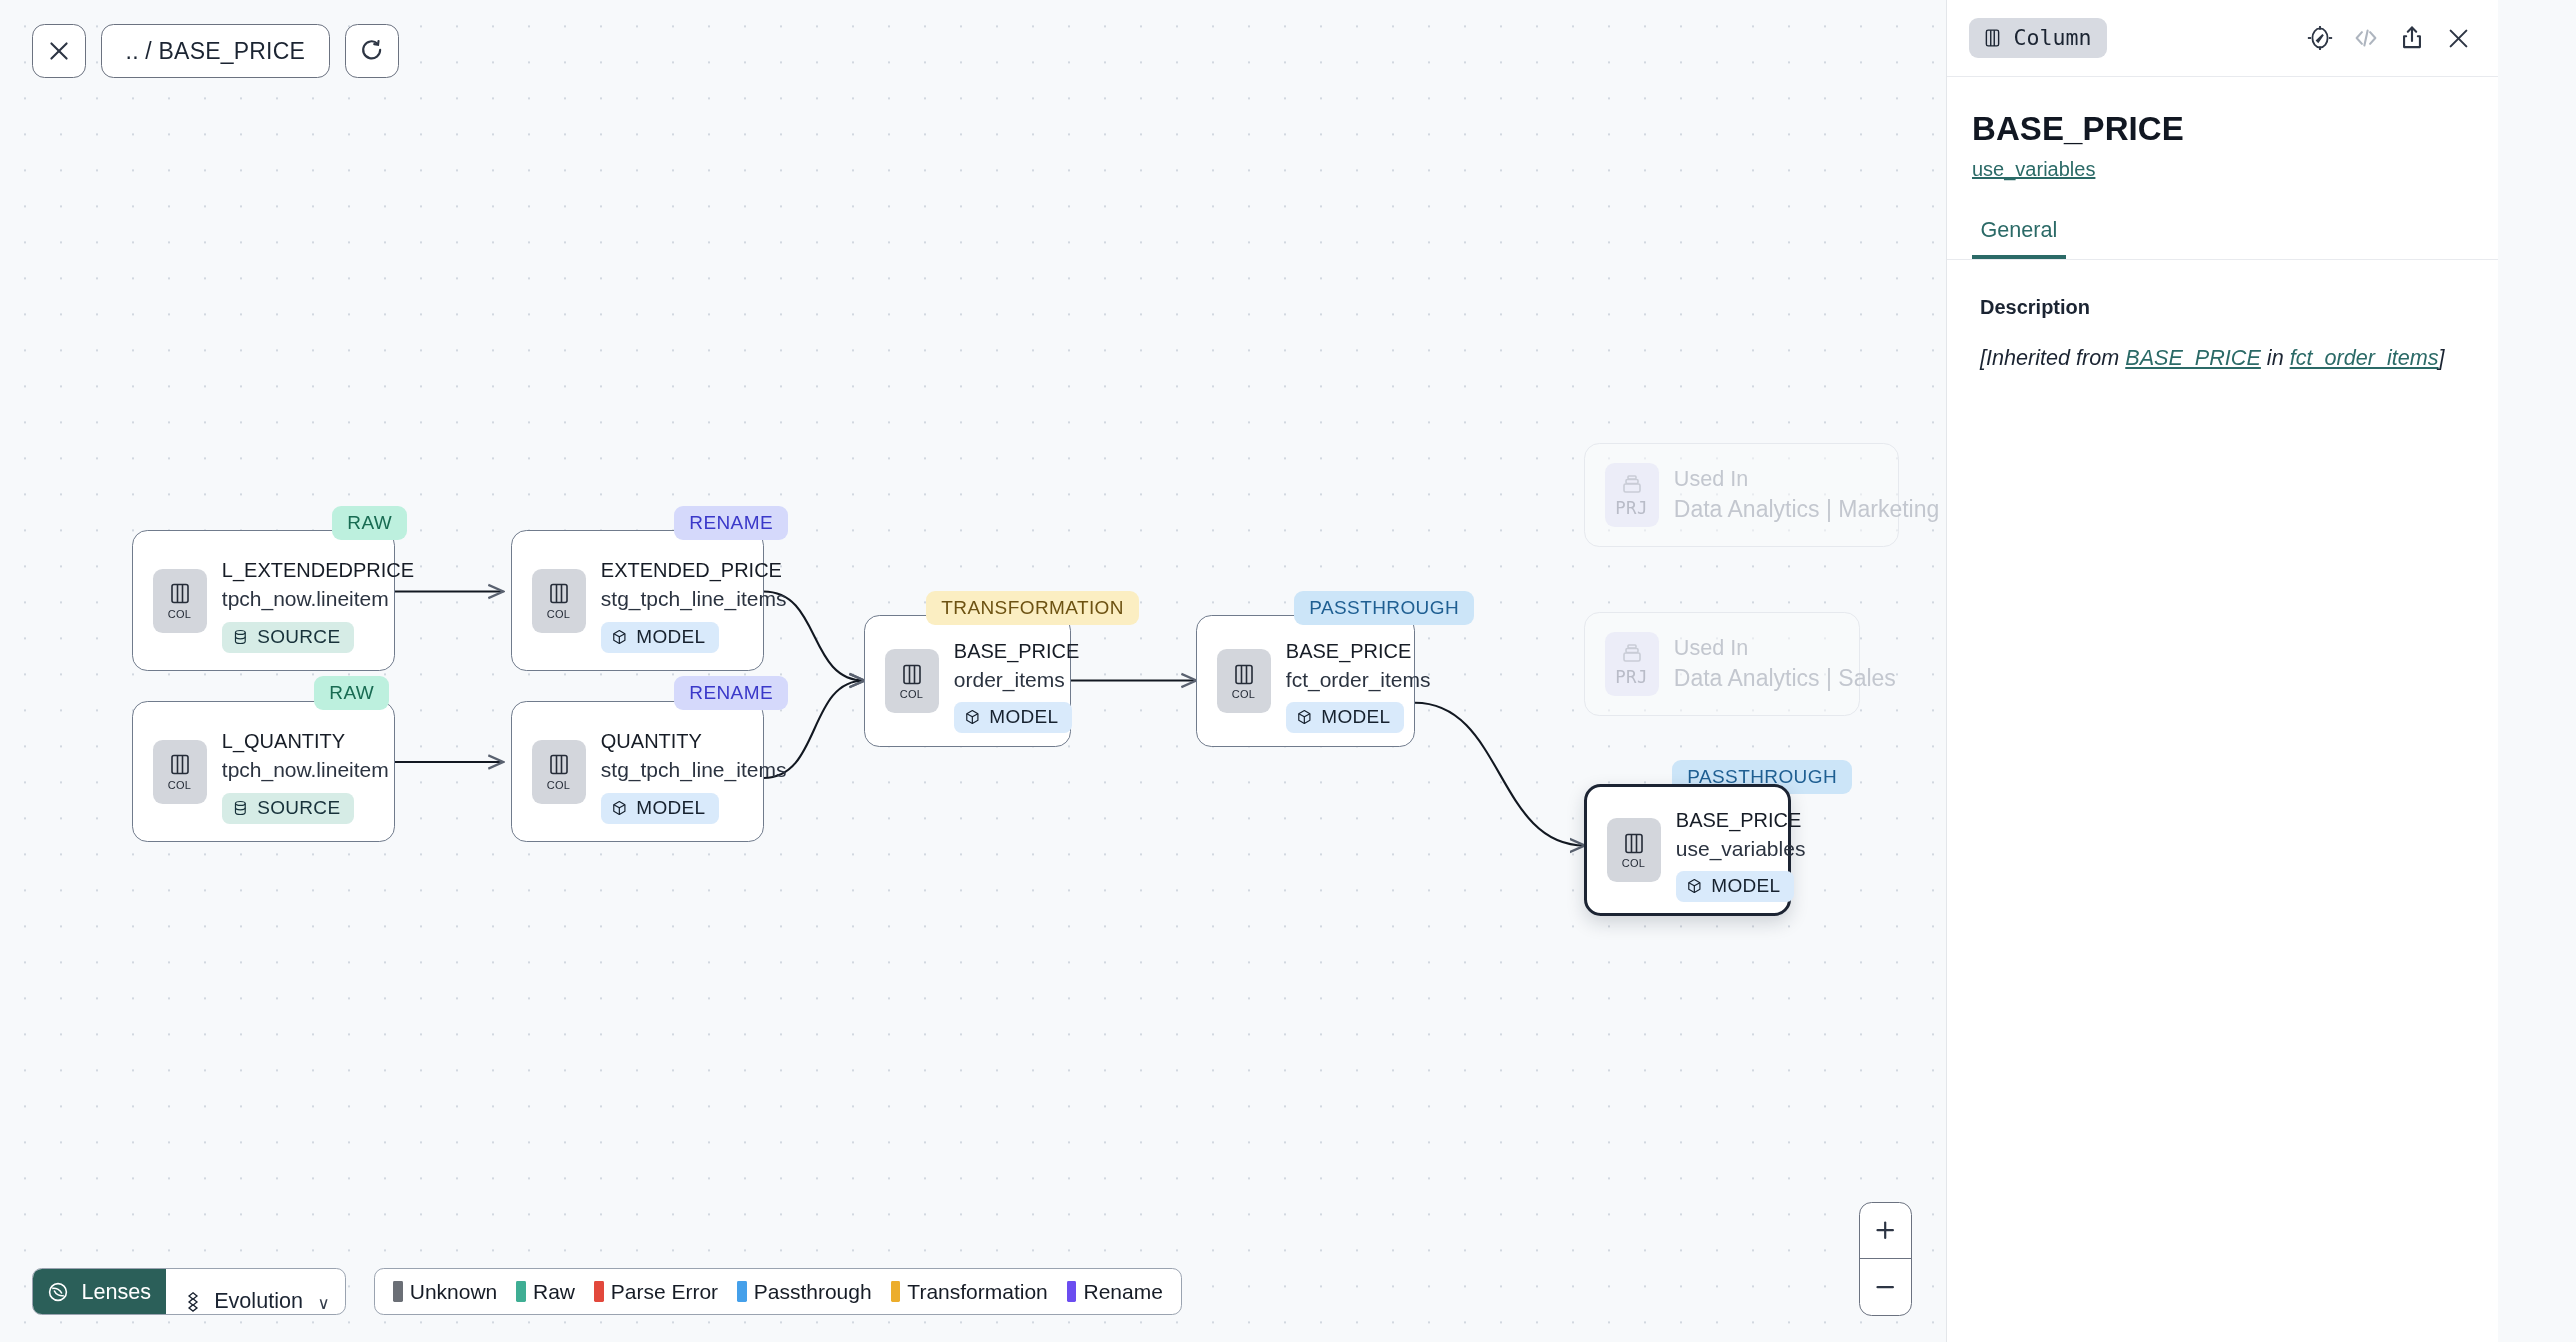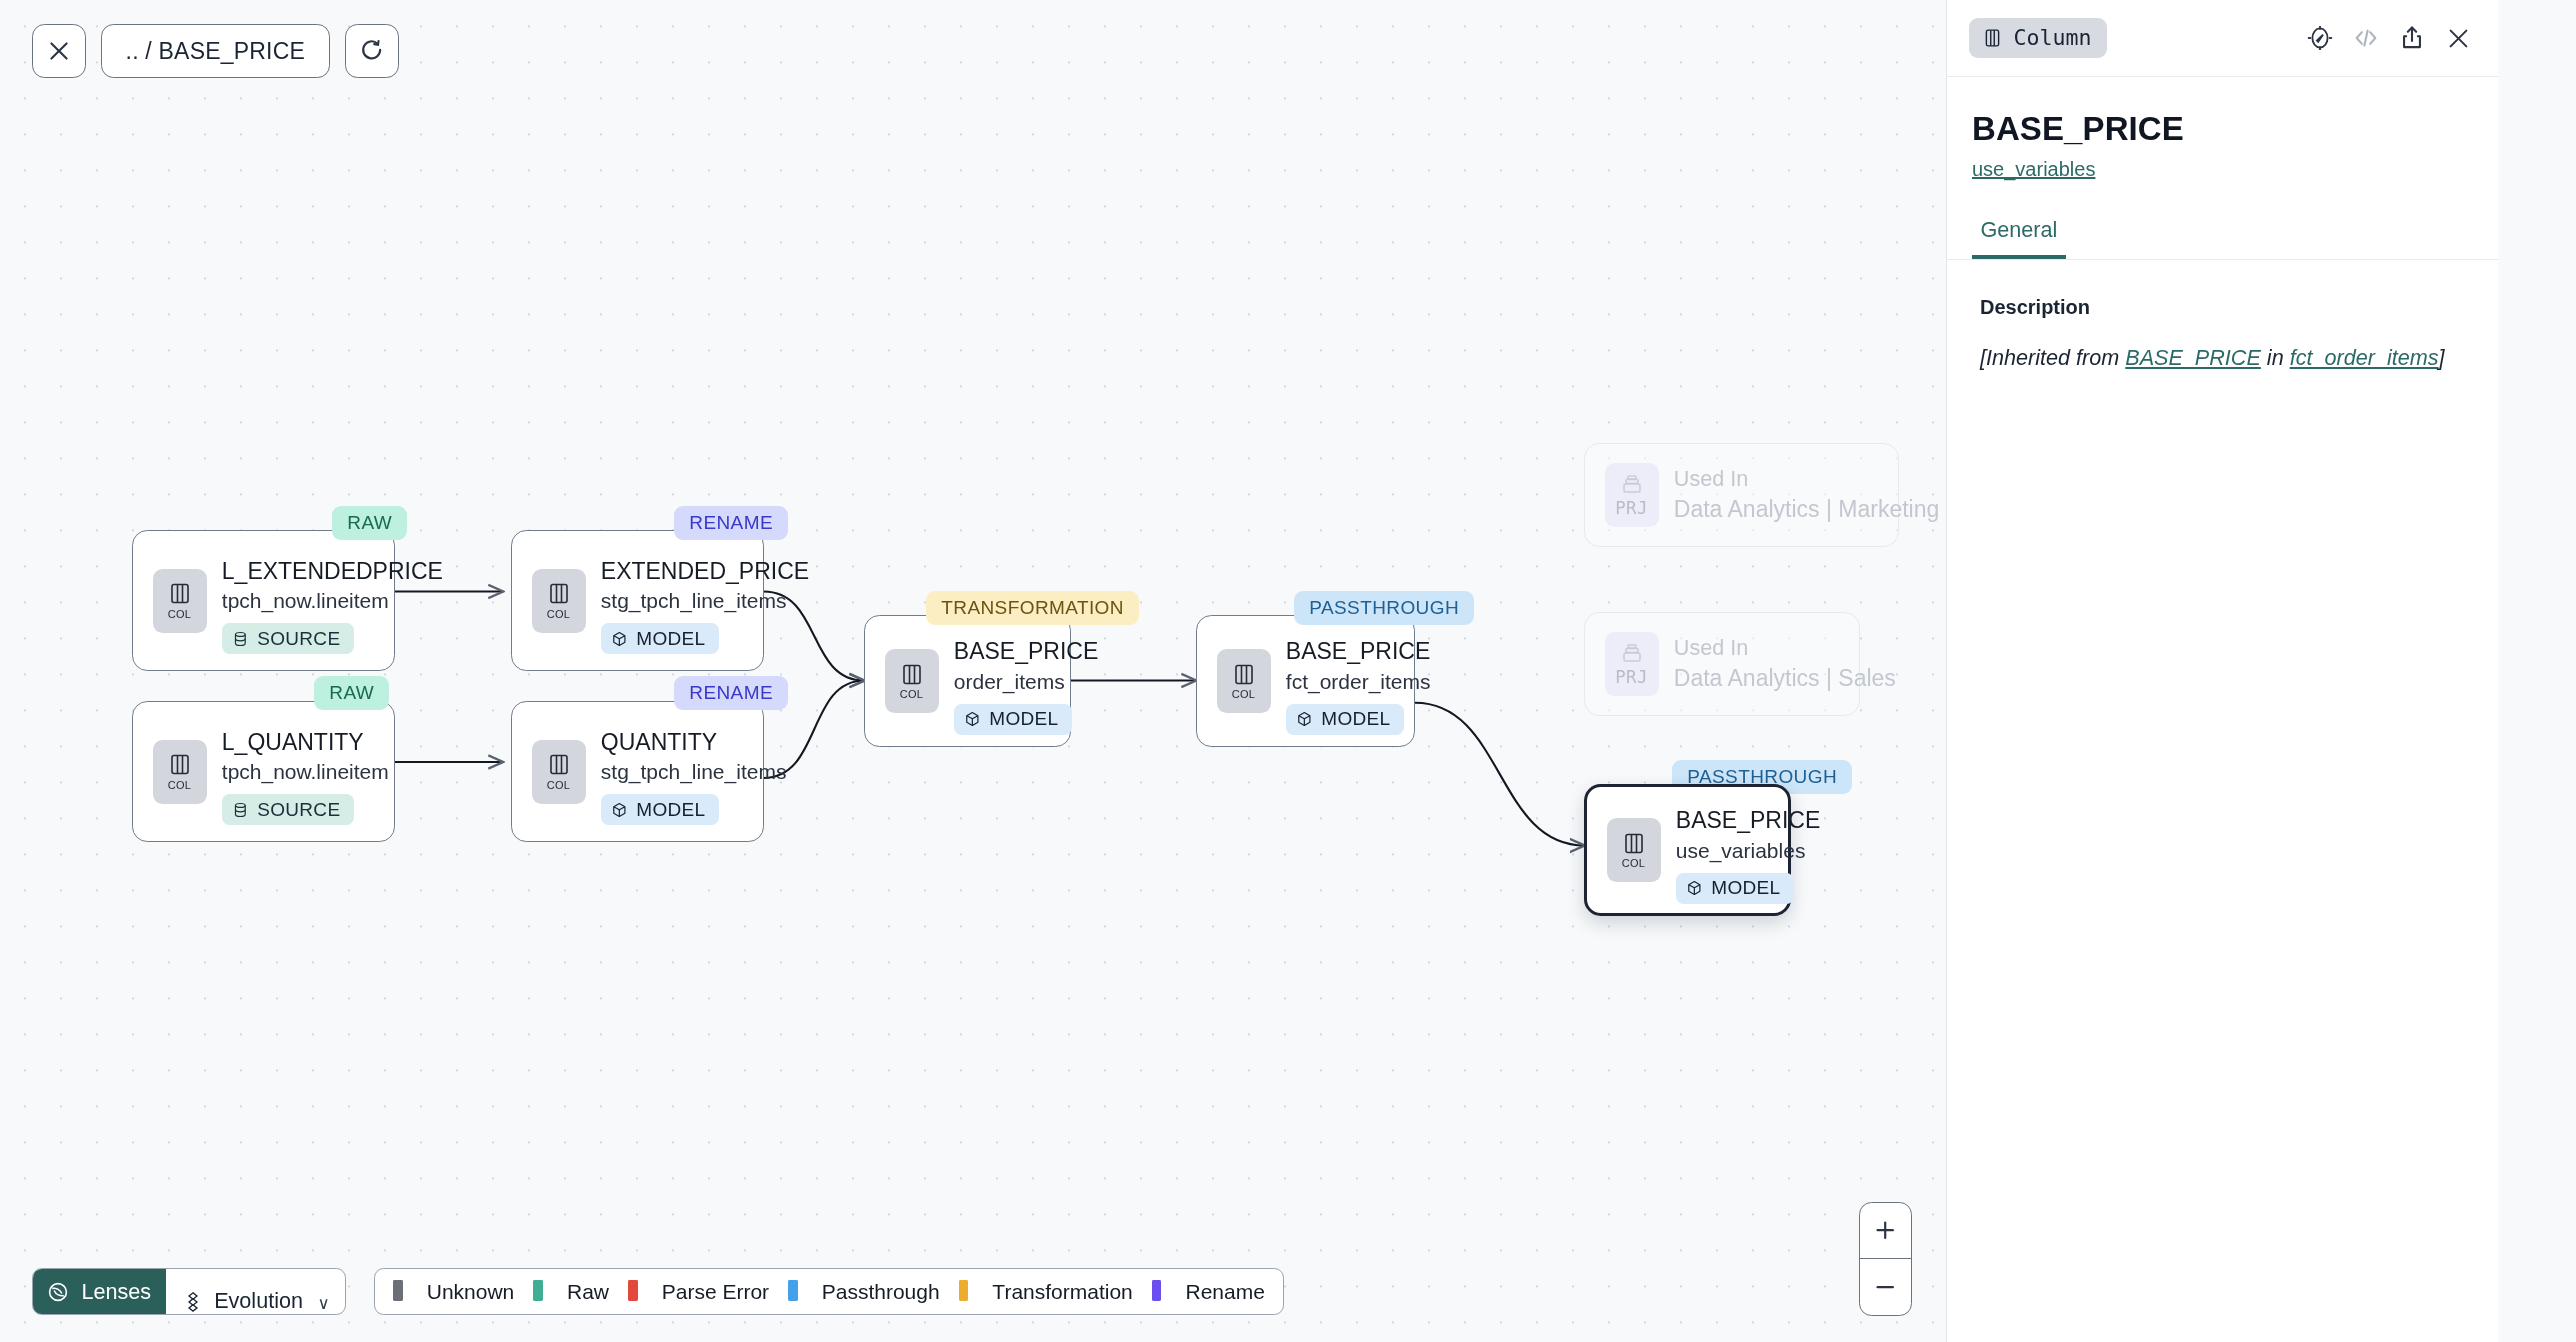--- a/index.html
+++ b/index.html
@@ -68,21 +68,21 @@
     align-items: center; justify-content: center;
     gap: 1.4px;
     flex: none;
   }
   .node-type-icon .tlabel {
     font-size: 11px; color: #252c38; letter-spacing: 0.3px;
     font-family: Liberation Sans, sans-serif;
   }
   .node-body { margin-left: 15.3px; }
   .node-title {
-    font-size: 23px; color: #161c26; line-height: 1.24;
+    font-size: 20px; color: #161c26; line-height: 1.24;
     white-space: nowrap;
     margin-top: 10px;
   }
   .node-sub {
     font-size: 21px; color: #2b3340; line-height: 1.3;
     margin-top: 2.1px; white-space: nowrap;
   }
   .node-chip {
     display: inline-flex; align-items: center; gap: 8.4px;
     margin-top: 9px;
@@ -178,21 +178,21 @@
   }
   #evolution-btn .caret { font-size: 16.7px; color: #333c4a; margin-left: 4.2px; }
 
   #legend {
     display: flex; align-items: center; gap: 19px;
     height: 47px; padding: 0 18px;
     background: #fff;
     border: 1.5px solid #9aa3b0;
     border-radius: 9.7px;
   }
-  .legend-item { display: flex; gap: 24px; }
+  .legend-item { display: flex; align-items: center; gap: 7px; }
   .legend-swatch { width: 9.7px; height: 21px; border-radius: 1.4px; flex: none; }
   .legend-label { font-size: 21px; color: #161c26; white-space: nowrap; }
 
   
   #panel {
     position: absolute; left: 1946px; top: 0;
     width: 552px; height: 1343px;
     background: #ffffff;
     border-left: 1.4px solid #e3e6ea;
     z-index: 50;

